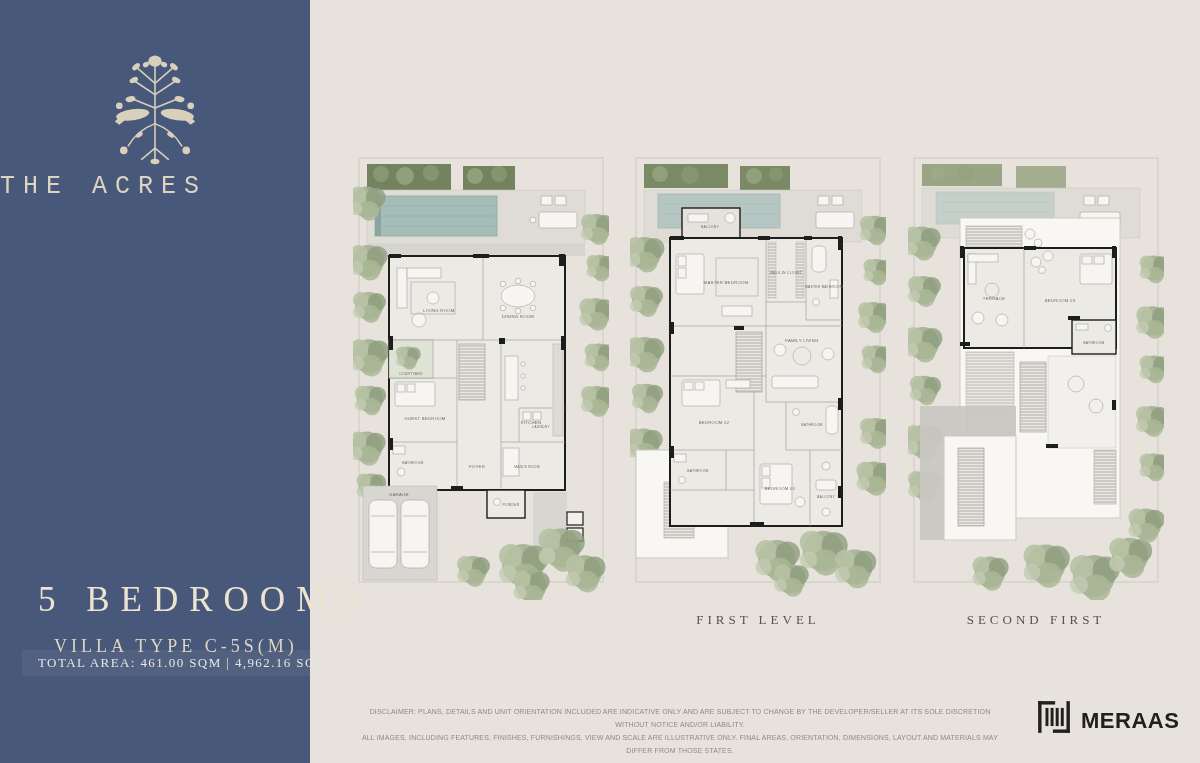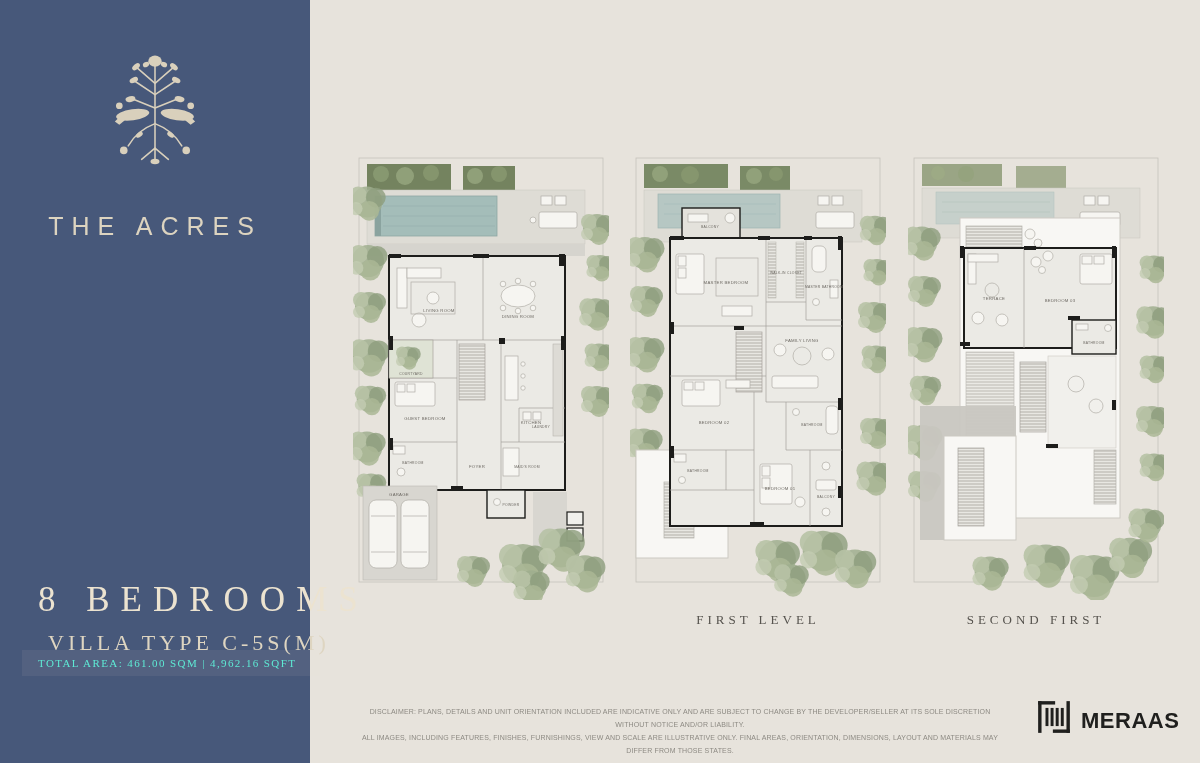--- a/index.html
+++ b/index.html
@@ -1,29 +1,29 @@
 <!DOCTYPE html>
 <html><head>
 <meta charset="utf-8">
 <style>
   html,body{margin:0;padding:0;background:#b9b5ae;}
   .page{position:relative;width:1200px;height:763px;background:#e7e3dc;overflow:hidden;
         font-family:"Liberation Sans",sans-serif;}
   
   .sidebar{position:absolute;left:0;top:0;width:310px;height:763px;background:#47587a;}
   .emblem{position:absolute;left:98px;top:50px;}
-  .brand-name{position:absolute;left:0;top:172px;width:310px;text-align:center;
-      font-family:Liberation Sans, sans-serif;font-size:25px;letter-spacing:8px;color:#ddd4c0;margin-top:40px;}
+  .brand-name{position:absolute;left:0;top:172px;width:310px;
+      font-family:Liberation Mono, monospace;font-size:25px;letter-spacing:8px;color:#ddd4c0;}
   .headline{position:absolute;left:38px;top:580px;font-family:"Liberation Serif",serif;
       font-size:35px;letter-spacing:11px;color:#ece3d0;font-weight:normal;margin:0;white-space:nowrap;}
   .subheadline{position:absolute;left:40px;top:622px;font-family:"Liberation Serif",serif;
-      font-size:22px;letter-spacing:4px;color:#ded5c1;font-weight:normal;margin:8px;white-space:nowrap;}
+      font-size:18px;letter-spacing:4px;color:#ded5c1;font-weight:normal;margin:14px;white-space:nowrap;}
   .total-area{position:absolute;left:22px;top:650px;width:282px;height:26px;line-height:26px;
       padding-left:16px;background:rgba(236,227,208,.07);
-      font-family:"Liberation Serif",serif;font-size:11px;letter-spacing:1.4px;color:#5eead4;white-space:nowrap;}
+      font-family:"Liberation Serif",serif;font-size:13px;letter-spacing:1.4px;color:#e5e5e5;white-space:nowrap;}
   
   .plan{position:absolute;top:150px;width:256px;height:450px;}
   .plan-ground{left:353px}.plan-first{left:630px}.plan-second{left:908px}
   .plan-caption{position:absolute;top:612px;width:256px;text-align:center;
       font-family:"Liberation Serif",serif;font-size:13px;letter-spacing:4px;color:#56534e;}
   .cap-ground{left:353px}.cap-first{left:630px}.cap-second{left:908px}
   svg text{font-family:"Liberation Sans",sans-serif;fill:#6e6a64;text-anchor:middle;letter-spacing:.25px;}
   text.rl{font-size:4.3px} text.rs{font-size:3.4px}
   .div{stroke:#a5a29b;stroke-width:.7;fill:none}
   .fur{fill:#f6f5f1;stroke:#b0ada6;stroke-width:.7}
@@ -84,21 +84,21 @@
         <circle cx="22" cy="90" r="3.4"></circle>
         <circle cx="78" cy="90" r="3.4"></circle>
         <ellipse cx="36" cy="76" rx="3.4" ry="2" transform="rotate(-35 36 76)"></ellipse>
         <ellipse cx="64" cy="76" rx="3.4" ry="2" transform="rotate(35 64 76)"></ellipse>
         <ellipse cx="50" cy="100" rx="4" ry="2.4"></ellipse>
         <path d="M14,64 q4,-5 9,-1 l-5,4 z"></path>
         <path d="M86,64 q-4,-5 -9,-1 l5,4 z"></path>
       </g>
     </svg>
     <div class="brand-name">THE ACRES</div>
-    <h1 class="headline">8 BEDROOMS</h1>
+    <h1 class="headline">5 BEDROOMS</h1>
     <h2 class="subheadline">VILLA TYPE C-5S(M)</h2>
     <div class="total-area">TOTAL AREA: 461.00 SQM | 4,962.16 SQFT</div>
   </aside>
 
   <svg class="plan plan-ground" viewBox="0 0 256 450">
     <rect class="prop" x="6" y="8" width="244" height="424"></rect>
 
     <rect x="14" y="14" width="84" height="26" fill="#74835f"></rect>
     <circle cx="28" cy="24" r="8" fill="#8a9a72" opacity=".9"></circle>
       <circle cx="52" cy="26" r="9" fill="#93a37c" opacity=".9"></circle>

